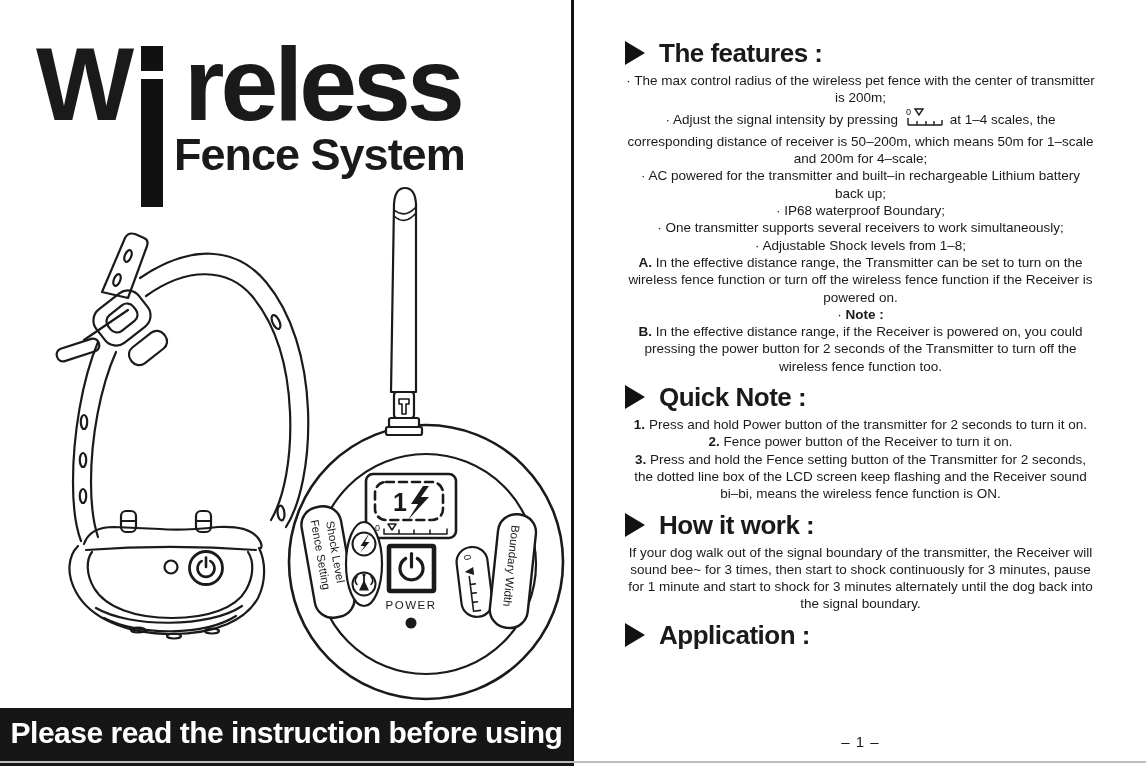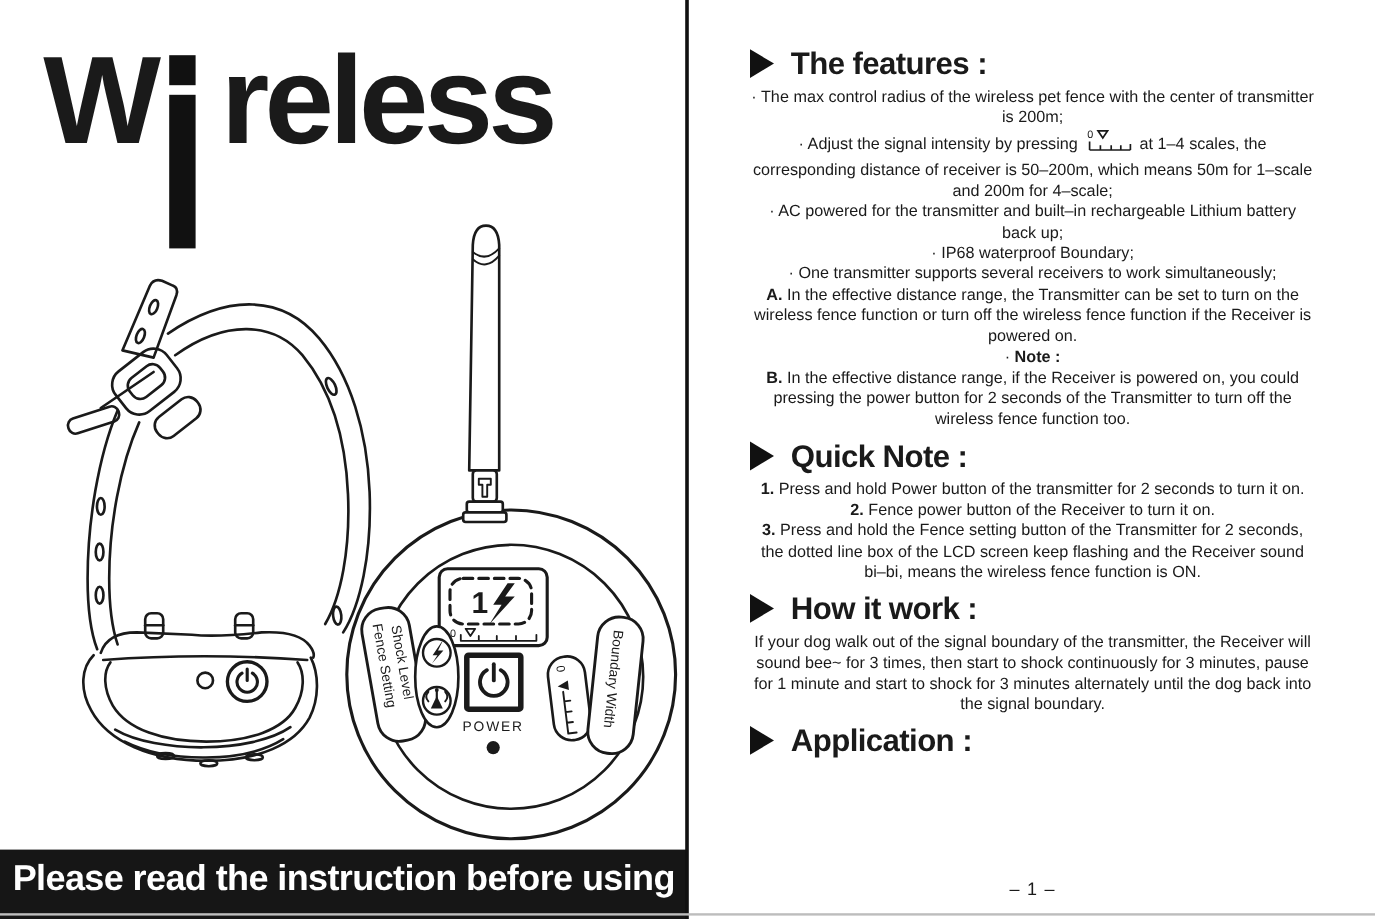--- a/index.html
+++ b/index.html
@@ -41,20 +41,21 @@
 </head>
 <body>
 
 <div class="page">
 
   <div class="logo">
     <span class="w">W</span>
     <span class="i-dot"></span>
     <span class="i-stem"></span>
     <span class="rest">reless</span>
+    <div class="sub">Fence System</div>
   </div>
 
   <svg class="drawing" style="left:40px; top:230px;" width="280" height="425" viewBox="0 0 280 425" fill="none" stroke="#1a1a1a" stroke-width="2.2" stroke-linecap="round" stroke-linejoin="round">
 
     <g>
       <path d="M 62,62 L 85,8 Q 88,2 95,4 L 104,8 Q 109,10 107,16 L 88,68 Z"></path>
       <ellipse cx="88" cy="26" rx="3.2" ry="6.2" transform="rotate(22 88 26)"></ellipse>
       <ellipse cx="77" cy="50" rx="3.2" ry="6.2" transform="rotate(22 77 50)"></ellipse>
     </g>
 
@@ -184,20 +185,21 @@
     <p class="body"><span>· Adjust the signal intensity by pressing</span>
       <span class="inline-icon"><svg width="40" height="22" viewBox="0 0 40 22" fill="none" stroke="#1a1a1a" stroke-width="1.4">
             <text x="2" y="8" font-size="9" fill="#1a1a1a" stroke="none">0</text>
             <polygon points="11,2 19,2 15,8"></polygon>
             <path d="M 4,18 V 11 M 4,18 H 38 M 38,18 V 13 M 13,18 v -4 M 22,18 v -4 M 30,18 v -4"></path>
           </svg></span>
       <span>at 1–4 scales, the corresponding distance of receiver is 50–200m, which means 50m for 1–scale and 200m for 4–scale;</span></p>
     <p class="body">· AC powered for the transmitter and built–in rechargeable Lithium battery back up;</p>
     <p class="body">· IP68 waterproof Boundary;</p>
     <p class="body">· One transmitter supports several receivers to work simultaneously;</p>
+    <p class="body">· Adjustable Shock levels from 1–8;</p>
     <p class="body"><b>A.</b><span> In the effective distance range, the Transmitter can be set to turn on the wireless fence function or turn off the wireless fence function if the Receiver is powered on.</span></p>
     <p class="body"><span>· </span><b>Note :</b></p>
     <p class="body"><b>B.</b><span> In the effective distance range, if the Receiver is powered on, you could pressing the power button for 2 seconds of the Transmitter to turn off the wireless fence function too.</span></p>
 
     <div class="sec-h mt">
       <span class="tri"></span>
       <span>Quick Note :</span>
     </div>
     <p class="body"><b>1.</b><span> Press and hold Power button of the transmitter for 2 seconds to turn it on.</span></p>
     <p class="body"><b>2.</b><span> Fence power button of the Receiver to turn it on.</span></p>

